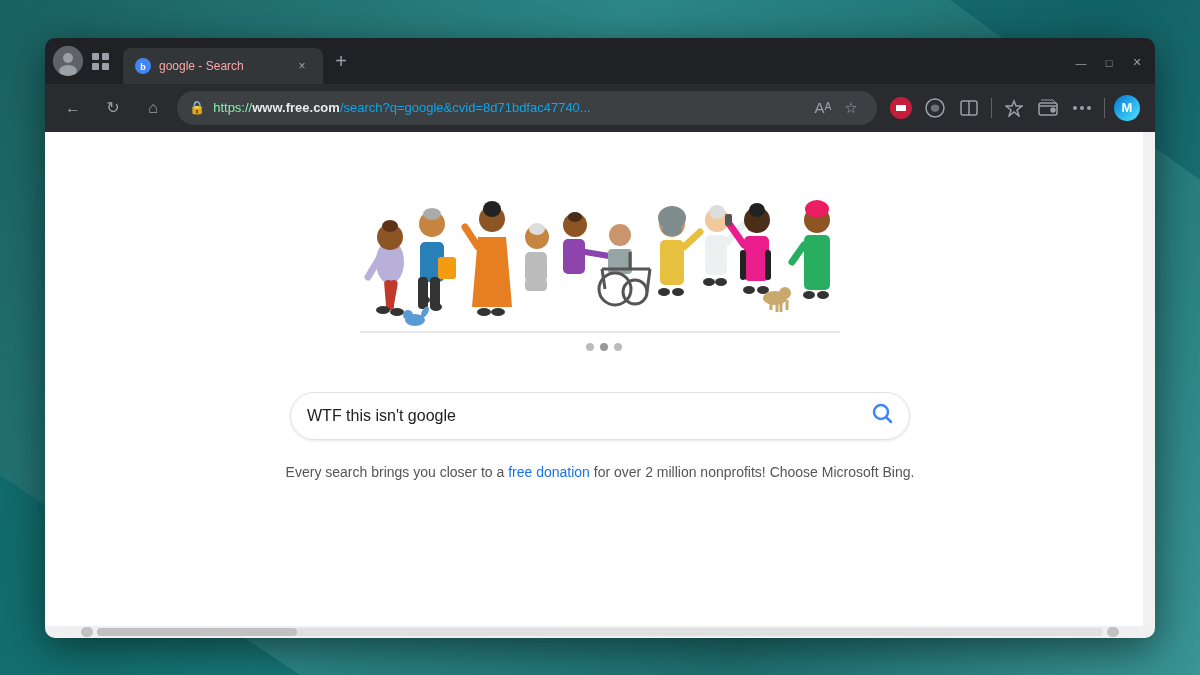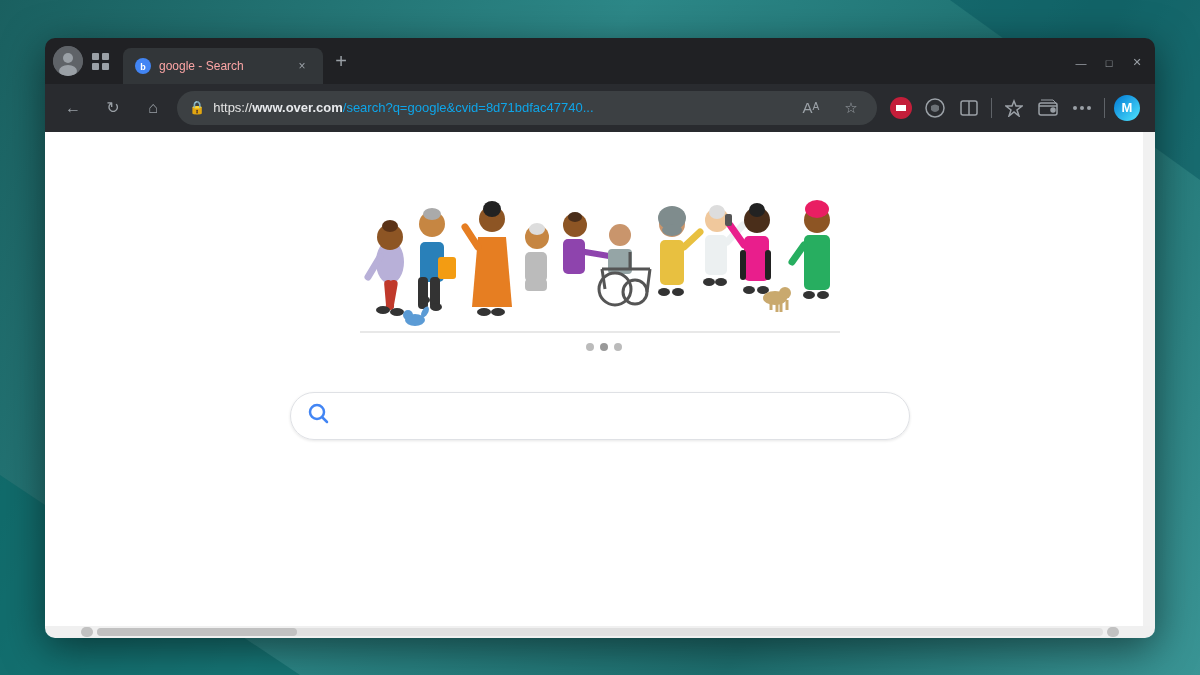--- a/index.html
+++ b/index.html
@@ -233,21 +233,21 @@
       overflow: hidden;
     }
 
     .address-text .bold {
       font-weight: 600;
     }
 
     .address-actions {
       display: flex;
       align-items: center;
-      gap: 12px;
+      gap: 0;
     }
 
     .addr-action-btn {
       width: 28px;
       height: 28px;
       display: flex;
       align-items: center;
       justify-content: center;
       color: #9aa0a6;
       font-size: 15px;
@@ -460,21 +460,21 @@
   </div>
 
   <div class="toolbar">
     <div class="nav-btn">←</div>
     <div class="nav-btn">↻</div>
     <div class="nav-btn">⌂</div>
 
     <div class="address-bar">
       <span class="lock-icon">🔒</span>
       <span class="address-text">
-        <span style="color:#e5e5e5">https://</span><span class="bold" style="color:#e8eaed">www.over.com</span><span style="color:#0ea5e9">/search?q=google&amp;cvid=8d71bdfac47740...</span>
+        <span style="color:#86efac">https://</span><span class="bold" style="color:#e8eaed">www.free.com</span><span style="color:#0ea5e9">/search?q=google&amp;cvid=8d71bdfac47740...</span>
       </span>
       <div class="address-actions">
         <div class="addr-action-btn">Aᴬ</div>
         <div class="addr-action-btn">☆</div>
       </div>
     </div>
 
     <div class="toolbar-right">
 
       <div class="toolbar-btn">
@@ -670,29 +670,33 @@
         <line x1="20" y1="160" x2="500" y2="160" stroke="#e0e0e0" stroke-width="1.5"></line>
 
         <circle cx="250" cy="175" r="4" fill="#bbb"></circle>
         <circle cx="264" cy="175" r="4" fill="#999"></circle>
         <circle cx="278" cy="175" r="4" fill="#bbb"></circle>
       </svg>
     </div>
 
     <div class="search-container">
       <div class="search-box">
+        <span class="search-input-text">WTF this isn't google</span>
         <div class="search-icon-btn">
           <svg width="22" height="22" viewBox="0 0 22 22" fill="none">
             <circle cx="10" cy="10" r="7" stroke="#4285f4" stroke-width="2.5"></circle>
             <line x1="15.5" y1="15.5" x2="20" y2="20" stroke="#4285f4" stroke-width="2.5" stroke-linecap="round"></line>
           </svg>
         </div>
       </div>
     </div>
 
+    <div class="tagline">
+      <span>Every search brings you closer to a </span><a href="#">free donation</a><span> for over 2 million nonprofits! Choose Microsoft Bing.</span>
+    </div>
 
   </div>
 
   <div class="bottom-scrollbar" style="background:#f0f0f0;display:flex;align-items:center;padding:0 36px;">
     <div style="width:12px;height:10px;background:#c1c1c1;border-radius:5px;margin-right:4px;"></div>
     <div style="flex:1;height:8px;background:#e0e0e0;border-radius:4px;position:relative;">
       <div style="position:absolute;left:0;width:200px;height:8px;background:#c1c1c1;border-radius:4px;"></div>
     </div>
     <div style="width:12px;height:10px;background:#c1c1c1;border-radius:5px;margin-left:4px;"></div>
   </div>

